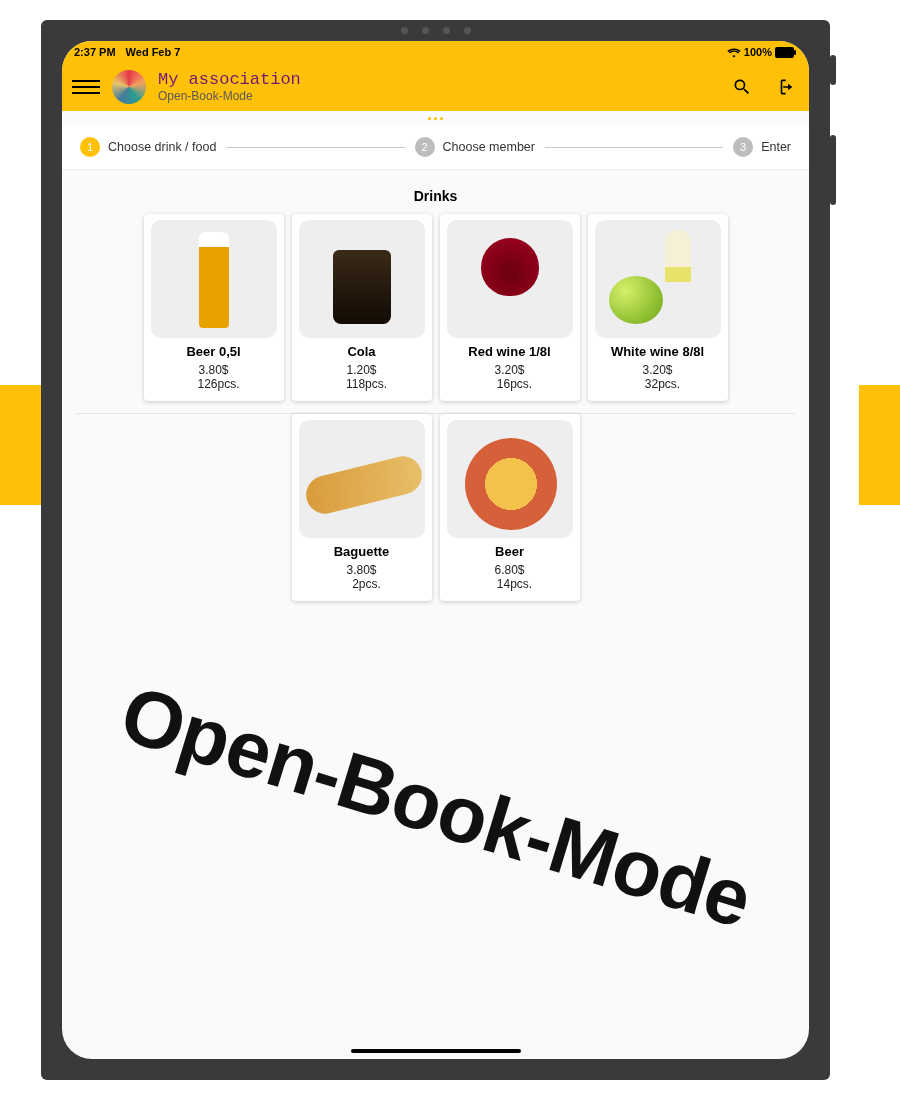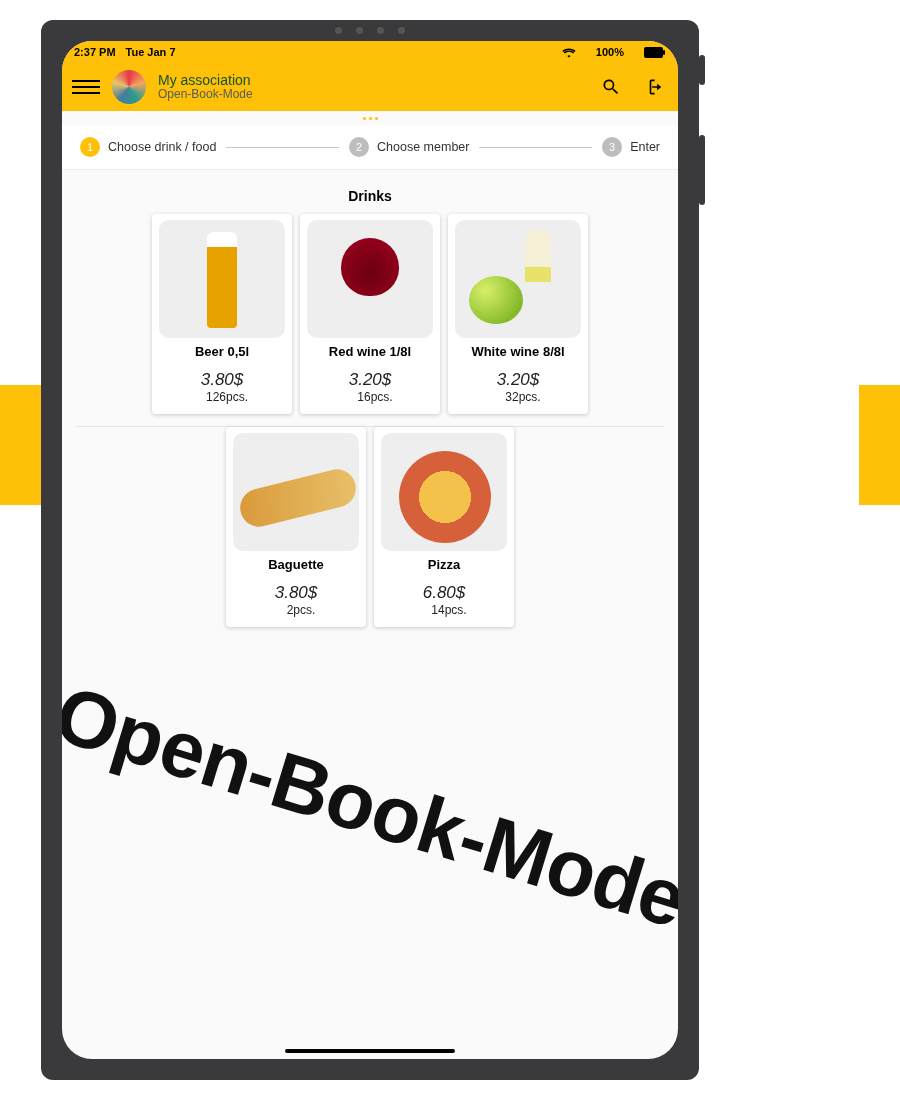--- a/index.html
+++ b/index.html
@@ -1,21 +1,21 @@
 <!DOCTYPE html>
 <html><head>
 <meta charset="utf-8">
 <style>
   *{box-sizing:border-box;margin:0;padding:0;font-family:-apple-system,Helvetica,Arial,sans-serif;}
   html,body{width:900px;height:1100px;background:#fff;}
   
   
   .device{
-    position:absolute;left:41px;top:20px;width:658px;height:1060px;
-    background:#3a3a3c;border-radius:12px;
+    position:absolute;left:41px;top:20px;width:789px;height:1060px;
+    background:#3a3a3c;border-radius:6px;
   }
   .side-btn{position:absolute;background:#3a3a3c;border-radius:4px;}
   .side-btn.top{right:-6px;top:35px;width:6px;height:30px;}
   .side-btn.vol{right:-6px;top:115px;width:6px;height:70px;}
   .screen{
     position:absolute;left:21px;top:21px;right:21px;bottom:21px;
     background:#fafafa;border-radius:30px;overflow:hidden;
   }
   .cam-cluster{position:absolute;top:7px;left:50%;transform:translateX(-50%);display:flex;gap:14px;}
   .cam-dot{width:7px;height:7px;border-radius:50%;background:#555;}
@@ -24,35 +24,35 @@
   
   .bg-stripe{position:absolute;left:0;top:385px;width:41px;height:120px;background:#ffc107;}
   .bg-stripe.r{left:auto;right:0;}
 
   
   .statusbar{
     height:22px;background:#ffc107;display:flex;align-items:center;
     padding:0 12px;font-size:11px;font-weight:600;color:#000;
   }
   .statusbar .left{display:flex;gap:10px;}
-  .statusbar .right{margin-left:auto;display:flex;align-items:center;gap:20px;}
+  .statusbar .right{margin-left:auto;display:flex;align-items:center;gap:3px;}
   .wifi-icon,.batt-icon{display:inline-block;}
   .wifi-icon svg,.batt-icon svg{display:block;}
 
   
   .appheader{
     height:48px;background:#ffc107;display:flex;align-items:center;
     padding:0 10px;gap:12px;
   }
   .menu-btn{width:28px;height:28px;display:flex;flex-direction:column;justify-content:center;gap:4px;cursor:pointer;}
   .menu-btn span{height:2px;background:#000;}
   .avatar{width:34px;height:34px;border-radius:50%;
     background:conic-gradient(#e63946,#f4a261,#2a9d8f,#457b9d,#e9c46a,#e63946);}
   .titles{display:flex;flex-direction:column;line-height:1.15;}
-  .titles .t1{font-size:14px;color:#14532d;}
+  .titles .t1{font-size:17px;color:#701a75;font-family:Liberation Mono, monospace;}
   .titles .t2{font-size:12px;color:#5a5a5a;}
   .spacer{flex:1;}
   .icon-btn{width:30px;height:30px;display:flex;align-items:center;justify-content:center;cursor:pointer;}
 
   
   .dots{height:14px;display:flex;justify-content:center;align-items:center;gap:3px;background:#fafafa;}
   .dots span{width:3px;height:3px;border-radius:50%;background:#ffc107;}
 
   
   .stepper{
@@ -75,21 +75,21 @@
 
   .grid{display:flex;justify-content:center;gap:8px;padding:0 10px 12px;}
   .card{
     width:140px;background:#fff;border-radius:4px;
     box-shadow:0 1px 4px rgba(0,0,0,.20);
     display:flex;flex-direction:column;align-items:center;
     padding:6px 6px 10px;cursor:pointer;
   }
   .card .img{width:126px;height:118px;border-radius:10px;background:#eee;position:relative;overflow:hidden;}
   .card .name{font-size:13px;font-weight:700;margin-top:6px;text-align:center;}
-  .card .price{font-size:17px;color:#222;margin-top:11px;font-style:italic;}
+  .card .price{font-size:12px;color:#222;margin-top:4px;}
   .card .stock{font-size:12px;color:#222;margin-left:10px;}
 
   
   .beer{background:#f1f1f1;}
   .beer::before{content:"";position:absolute;left:48px;top:12px;width:30px;height:96px;
     background:linear-gradient(#fff 0 16%,#e8a200 16% 100%);border-radius:6px 6px 4px 4px;}
   .cola{background:linear-gradient(#9a7a5a,#b59576);}
   .cola::after{content:"";position:absolute;left:34px;top:30px;width:58px;height:74px;
     background:linear-gradient(#3a2a18,#120a04);border-radius:6px 6px 8px 8px;}
   .redwine{background:radial-gradient(circle at 50% 40%,#fbeaea,#c99);}
@@ -128,21 +128,21 @@
       <span class="cam-dot"></span>
       <span class="cam-dot"></span>
       <span class="cam-dot"></span>
   </div>
 
   <div class="screen">
 
     <div class="statusbar">
       <div class="left">
         <span>2:37 PM</span>
-        <span>Tue Jan 7</span>
+        <span>Wed Feb 7</span>
       </div>
       <div class="right">
         <span class="wifi-icon">
           <svg width="14" height="11" viewBox="0 0 14 11">
               <path d="M7 10.5l1.6-1.6a2.3 2.3 0 00-3.2 0L7 10.5zM3 6.5a5.7 5.7 0 018 0l1.4-1.4a7.7 7.7 0 00-10.8 0L3 6.5zM.3 3.8A11.4 11.4 0 0113.7 3.8l-1.4 1.4a9.4 9.4 0 00-10.6 0L.3 3.8z" fill="#000"></path>
             </svg>
         </span>
         <span>100%</span>
         <span class="batt-icon">
           <svg width="22" height="11" viewBox="0 0 22 11">
@@ -203,20 +203,26 @@
     <div class="content">
       <div class="section-title">Drinks</div>
       <div class="grid" id="grid0">
           <div class="card">
             <div class="img beer"></div>
             <div class="name">Beer 0,5l</div>
             <div class="price">3.80$</div>
             <div class="stock">126pcs.</div>
           </div>
           <div class="card">
+            <div class="img cola"></div>
+            <div class="name">Cola</div>
+            <div class="price">1.20$</div>
+            <div class="stock">118pcs.</div>
+          </div>
+          <div class="card">
             <div class="img redwine"></div>
             <div class="name">Red wine 1/8l</div>
             <div class="price">3.20$</div>
             <div class="stock">16pcs.</div>
           </div>
           <div class="card">
             <div class="img whitewine"></div>
             <div class="name">White wine 8/8l</div>
             <div class="price">3.20$</div>
             <div class="stock">32pcs.</div>
@@ -225,21 +231,21 @@
       <hr class="sep">
       <div class="grid" id="grid1">
           <div class="card">
             <div class="img baguette"></div>
             <div class="name">Baguette</div>
             <div class="price">3.80$</div>
             <div class="stock">2pcs.</div>
           </div>
           <div class="card">
             <div class="img pizza"></div>
-            <div class="name">Pizza</div>
+            <div class="name">Beer</div>
             <div class="price">6.80$</div>
             <div class="stock">14pcs.</div>
           </div>
         </div>
     </div>
 
     <div class="watermark">Open-Book-Mode</div>
 
     <div class="home-ind"></div>
   </div>

